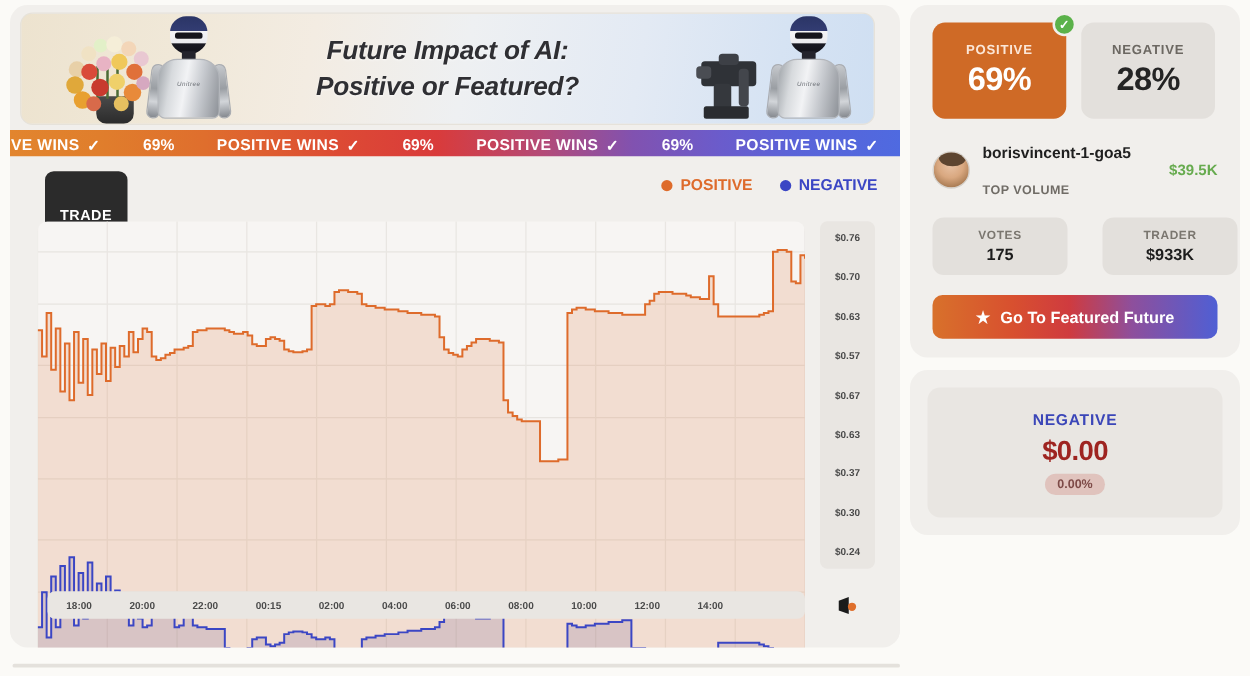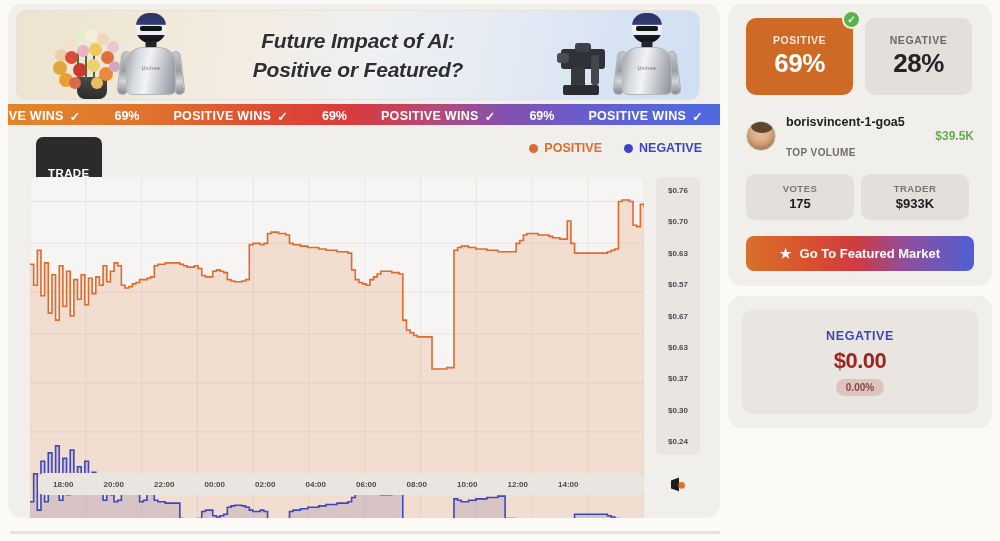--- a/index.html
+++ b/index.html
@@ -213,21 +213,21 @@
     width: 22px; height: 14px; border-radius: 50%;
     background: #5d4530;
   }
   .trader-meta { flex: 1; display: flex; flex-direction: column; gap: 18px; }
   .trader-name { font-size: 12.5px; font-weight: 700; color: #1f1f1f; }
   .trader-tag { font-size: 10px; font-weight: 600; color: #706c66; letter-spacing: .4px; }
   .trader-amt { font-size: 12px; font-weight: 700; color: #67ab4f; flex: none; }
 
   .stats-row {
     position: absolute; left: 18px; top: 170px;
-    display: flex; gap: 7px;
+    display: flex; gap: 28px;
   }
   .stat {
     width: 108px; height: 46px; border-radius: 9px; background: #e3e0dc;
     display: flex; flex-direction: column; align-items: center; justify-content: center;
     gap: 2px;
   }
   .stat-label { font-size: 9.5px; font-weight: 600; color: #7a766f; letter-spacing: .5px; }
   .stat-val { font-size: 13px; font-weight: 800; color: #1c1c1c; }
 
   .cta {
@@ -399,21 +399,21 @@
           <span class="ytick">$0.67</span>
           <span class="ytick">$0.63</span>
           <span class="ytick">$0.37</span>
           <span class="ytick">$0.30</span>
           <span class="ytick">$0.24</span>
         </div>
       <div class="xaxis" id="xaxis">
           <span class="xtick">18:00</span>
           <span class="xtick">20:00</span>
           <span class="xtick">22:00</span>
-          <span class="xtick">00:00</span>
+          <span class="xtick">00:15</span>
           <span class="xtick">02:00</span>
           <span class="xtick">04:00</span>
           <span class="xtick">06:00</span>
           <span class="xtick">08:00</span>
           <span class="xtick">10:00</span>
           <span class="xtick">12:00</span>
           <span class="xtick">14:00</span>
           <span class="xtick"></span>
         </div>
 
@@ -457,21 +457,21 @@
         <span class="stat-val">175</span>
       </div>
       <div class="stat">
         <span class="stat-label">TRADER</span>
         <span class="stat-val">$933K</span>
       </div>
     </div>
 
     <button class="cta">
       <span>★</span>
-      <span>Go To Featured Market</span>
+      <span>Go To Featured Future</span>
     </button>
   </div>
 
   <div class="side-card side-bottom">
     <div class="pos-panel">
       <span class="pp-side">NEGATIVE</span>
       <span class="pp-val">$0.00</span>
       <span class="pp-chip">0.00%</span>
     </div>
   </div>

